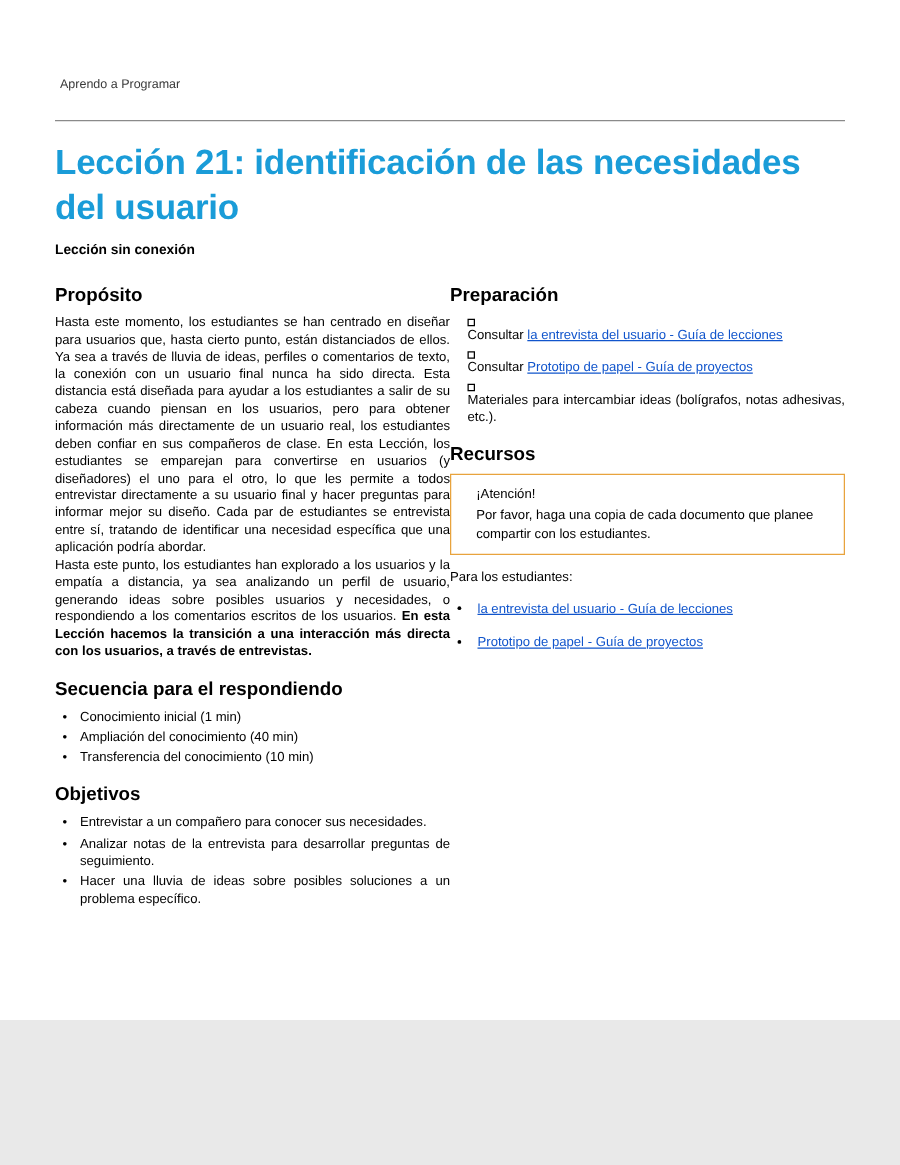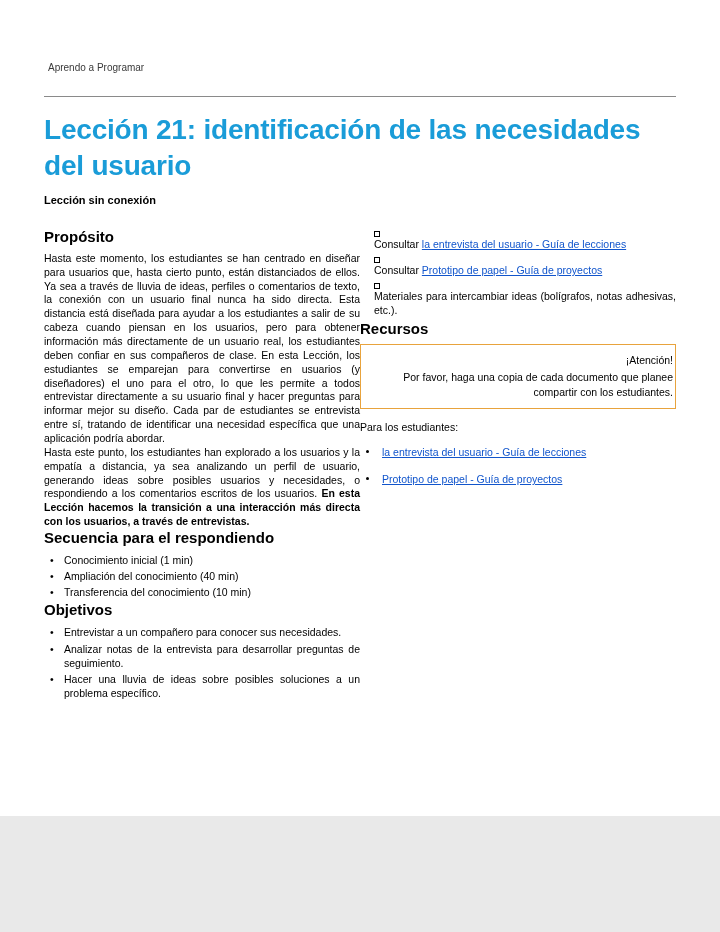--- a/index.html
+++ b/index.html
@@ -17,37 +17,37 @@
   .doc-header{font-size:10px;color:#3a3a3a;padding-left:4px;}
   .header-rule{border-top:1px solid #8a8a8a;margin-top:23px;}
   .title{
     margin:15px 0 0 0;font-size:28px;line-height:1.3;font-weight:bold;
     color:var(--title-blue);letter-spacing:-0.2px;
   }
   .subtitle{margin-top:9px;font-size:11px;font-weight:bold;color:#000;}
   .columns{display:flex;margin-top:22px;}
   .col{flex:1;min-width:0;}
   .col h2{margin:0 0 7px 0;font-size:15px;font-weight:bold;color:#000;}
-  .col h2.spaced{margin-top:0;}
+  .col h2.spaced{margin-top:14px;}
   .body{font-size:10.5px;line-height:1.32;margin:0;}
   .justify{text-align:justify;}
   .bullet-row{display:flex;font-size:10.5px;line-height:1.35;margin:0 0 2px 0;}
   .bullet-glyph{flex:none;width:20px;padding-left:6px;color:#000;}
   .bullet-text{flex:1;min-width:0;}
   .intro-line{font-size:10.5px;line-height:1.35;margin:0 0 3px 0;}
   .prep-row{display:flex;font-size:10.5px;line-height:1.35;margin:0 0 3px 0;padding-left:14px;flex-direction:column;}
   .checkbox{
     flex:none;width:6px;height:6px;border:1px solid #000;margin:3px 10px 0 0;
     display:inline-block;background:#fff;
   }
   .prep-text{flex:1;min-width:0;text-align:justify;}
   .link{color:var(--link-blue);text-decoration:underline;cursor:pointer;}
   .attention-box{
-    border:1px solid var(--attention-border);padding:8px 2px;margin:4px 0 12px 0;
-    font-size:10.5px;line-height:1.45;text-align:right;
+    border:1px solid var(--attention-border);padding:8px 20px;margin:4px 0 12px 0;
+    font-size:10.5px;line-height:1.45;
   }
   .attention-title{margin-bottom:1px;}
   .students-label{font-size:10.5px;margin:0 0 12px 0;}
   .res-row{display:flex;align-items:flex-start;font-size:10.5px;line-height:1.35;margin:0 0 13px 0;padding-left:6px;}
   .dot{flex:none;width:3px;height:3px;border-radius:50%;background:#000;margin:5px 13px 0 0;}
   .footer{position:absolute;left:44px;right:44px;top:828px;}
   .footer-rule{border-top:1px solid #1a1a1a;}
   .footer-row{display:flex;justify-content:space-between;align-items:baseline;padding-top:9px;}
   .footer-brand{font-size:11px;color:#c4c4c4;}
   .brand-light{font-weight:normal;color:#cccccc;}
@@ -97,20 +97,21 @@
         <span class="bullet-glyph">•</span>
         <span class="bullet-text justify">Analizar notas de la entrevista para desarrollar preguntas de seguimiento.</span>
       </div>
       <div class="bullet-row">
         <span class="bullet-glyph">•</span>
         <span class="bullet-text justify">Hacer una lluvia de ideas sobre posibles soluciones a un problema específico.</span>
       </div>
     </div>
 
     <div class="col">
+      <h2>Preparación</h2>
       <div class="prep-row">
         <span class="checkbox"></span>
         <span class="prep-text"><span>Consultar </span><a class="link">la entrevista del usuario - Guía de lecciones</a></span>
       </div>
       <div class="prep-row">
         <span class="checkbox"></span>
         <span class="prep-text"><span>Consultar </span><a class="link">Prototipo de papel - Guía de proyectos</a></span>
       </div>
       <div class="prep-row">
         <span class="checkbox"></span>

